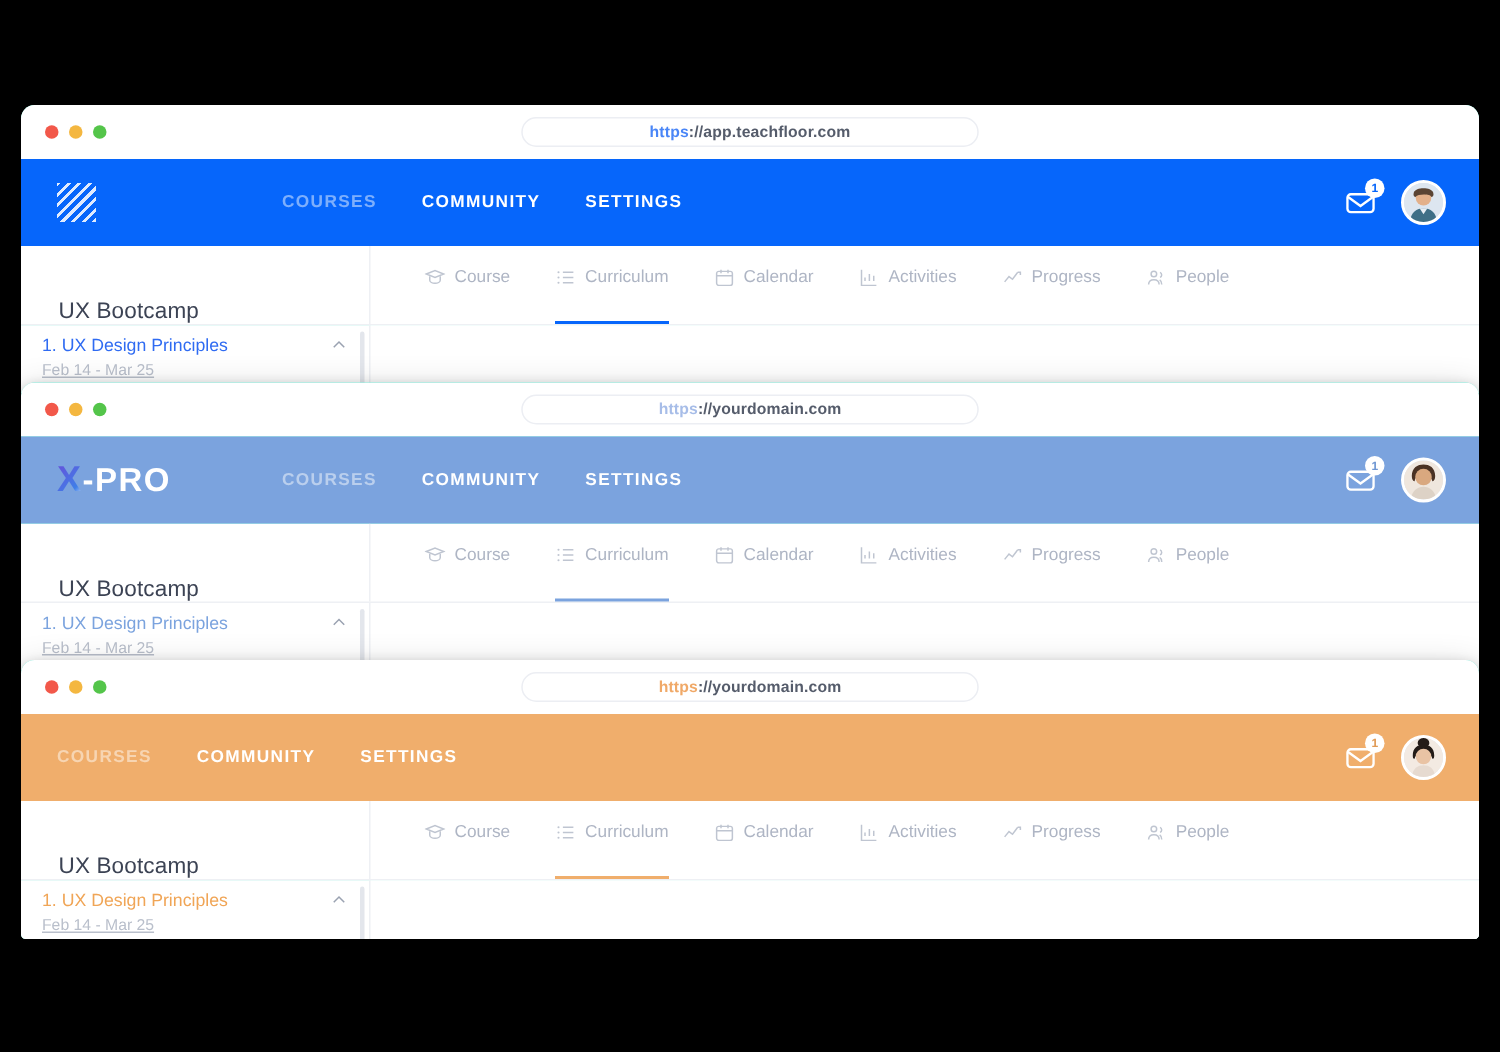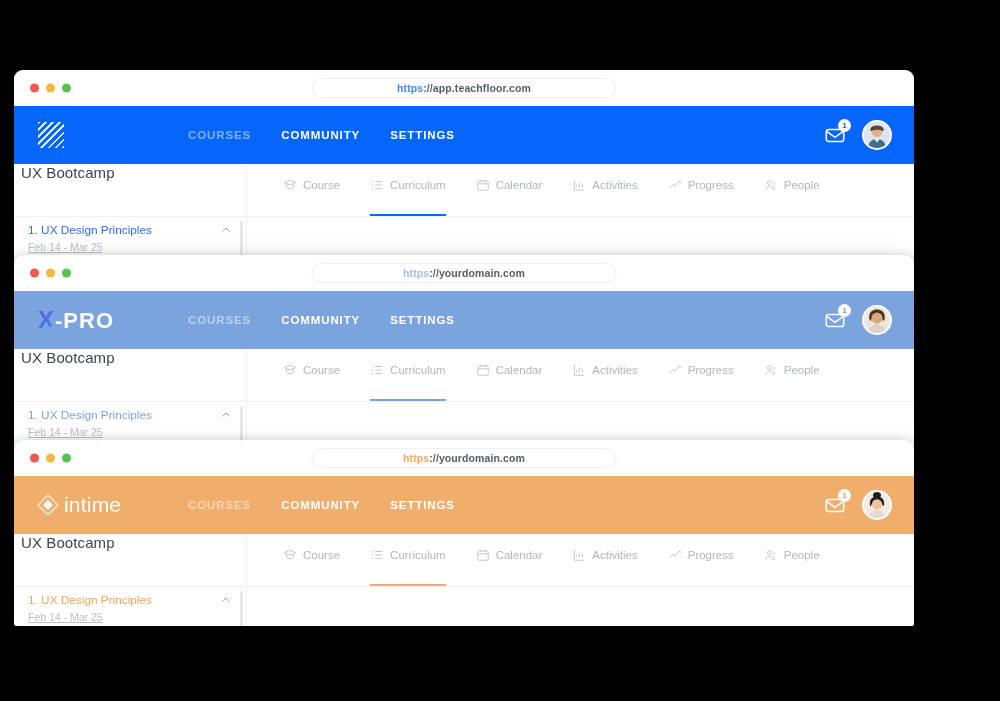--- a/index.html
+++ b/index.html
@@ -8,21 +8,21 @@
     background: #000000;
     font-family: "Liberation Sans", sans-serif;
     overflow: hidden;
   }
   .stage { position: relative; width: 1000px; height: 701px; }
 
   
   .window {
     position: absolute;
     left: 14px;
-    width: 900px;
+    width: 972px;
     background: #5eead4;
     border-radius: 9px 9px 0 0;
     overflow: hidden;
     box-shadow: 0 10px 26px rgba(0,0,0,0.30), 0 2px 8px rgba(0,0,0,0.18);
   }
   .win1 { top: 70px;  height: 192px; z-index: 1; }
   .win2 { top: 255px; height: 192px; z-index: 2; }
   .win3 { top: 440px; height: 186px; z-index: 3; border-radius: 9px 9px 3px 3px; }
 
   
@@ -141,22 +141,22 @@
 
   
   .contentbar {
     display: flex; align-items: stretch;
     height: 53px;
     border-bottom: 1px solid #eef0f4;
     background: #ffffff;
   }
   .course-title-cell {
     width: 233px; flex: 0 0 233px;
-    display: flex; align-items: flex-start;
-    padding-left: 7px;
+    display: flex; align-items: flex-end;
+    padding-left: 25px;
     border-right: 1px solid #eef0f4;
   }
   .course-title { font-size: 15px; color: #3c4354; letter-spacing: 0.1px; }
 
   .tabs { flex: 1; display: flex; align-items: flex-start; padding-left: 36px; }
   .tab {
     display: flex; align-items: center; gap: 6px;
     height: 100%;
     padding: 0 0 9px 0;
     margin-right: 30px;
@@ -465,26 +465,20 @@
         <span class="dot yellow"></span>
         <span class="dot green"></span>
       </div>
       <div class="urlbar">
         <span class="url-scheme">https</span>
           <span class="url-rest">://yourdomain.com</span>
       </div>
     </div>
 
     <div class="appnav">
-      <div class="brand">
-        <span class="logo-intime">
-          <span class="mark"></span>
-          <span class="word">intime</span>
-        </span>
-      </div>
       <div class="navlinks">
         <span class="navlink dim">COURSES</span>
         <span class="navlink">COMMUNITY</span>
         <span class="navlink">SETTINGS</span>
       </div>
       <div class="navright">
         <div class="mail">
           <span>
             <svg viewBox="0 0 24 24" fill="none" stroke="#ffffff" stroke-width="1.7">
               <rect x="2.5" y="6" width="19" height="13" rx="2.5"></rect>

